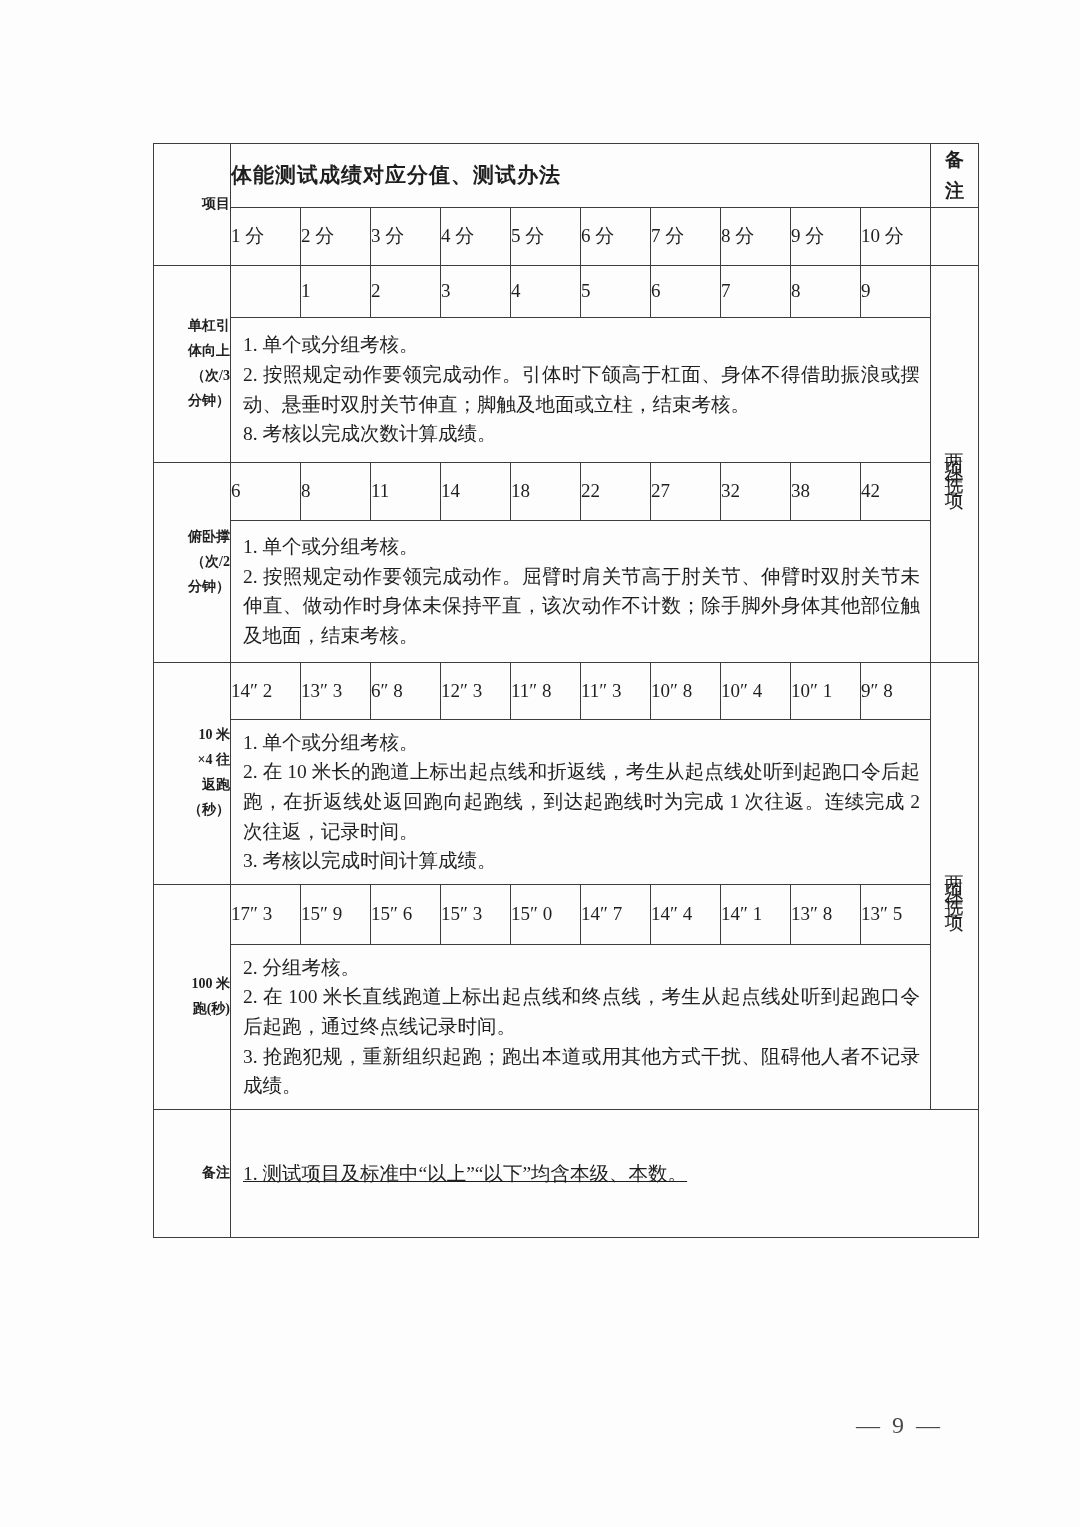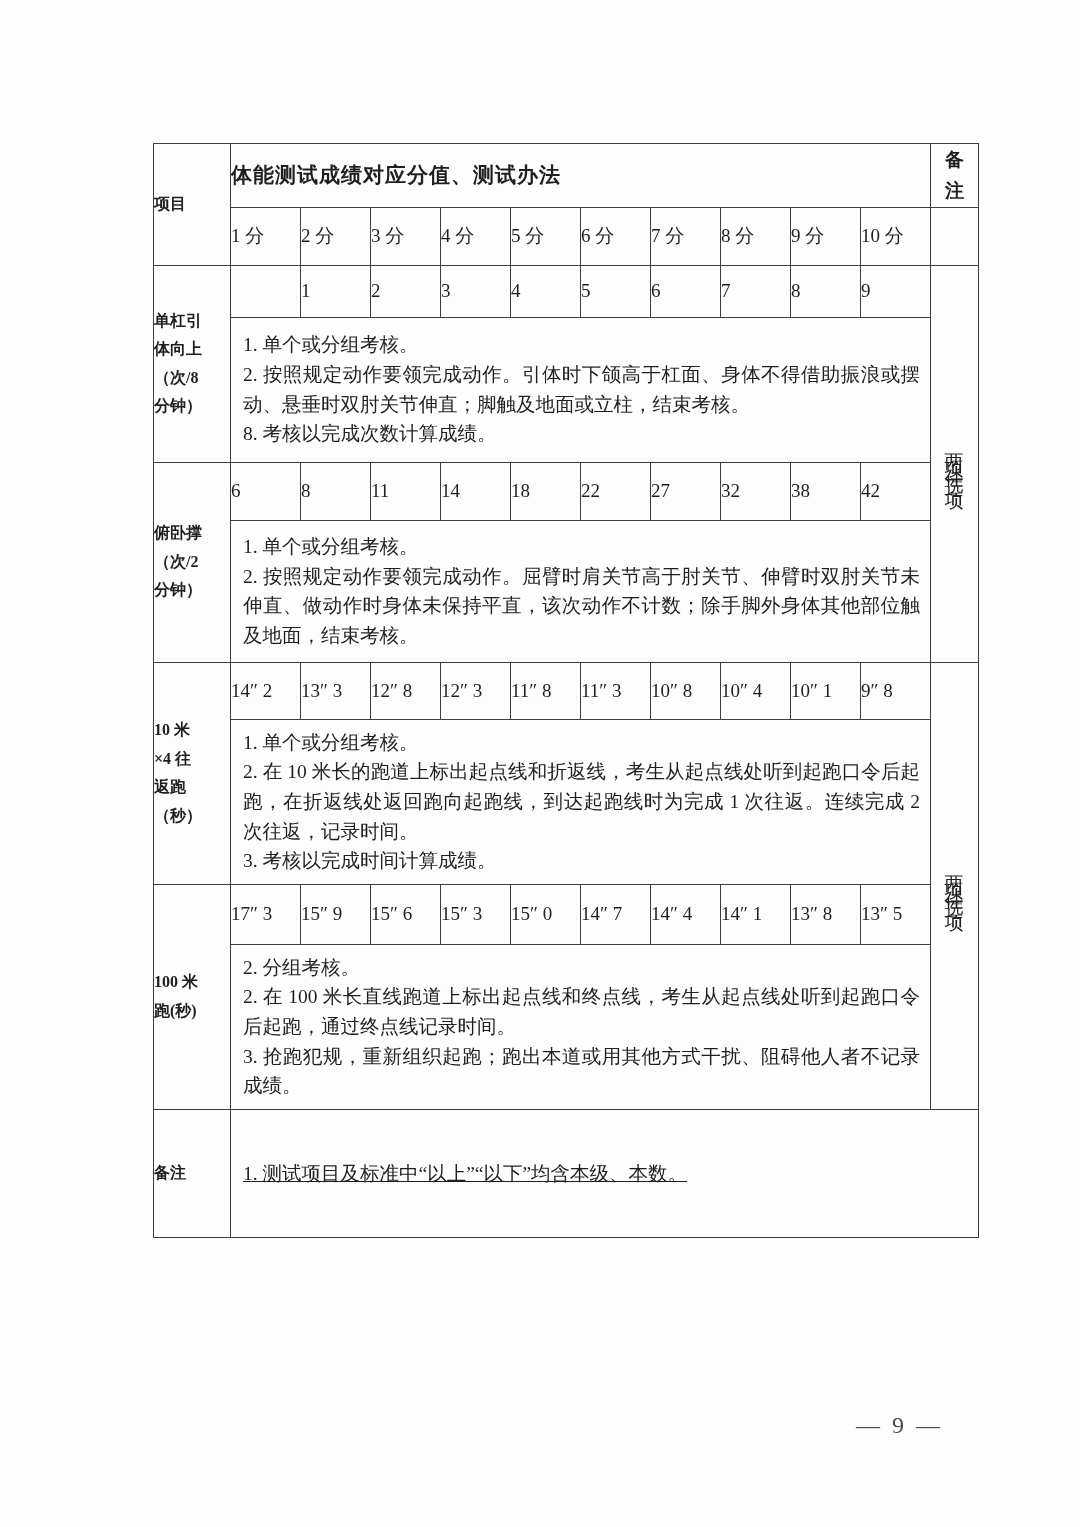--- a/index.html
+++ b/index.html
@@ -13,22 +13,22 @@
 
   table.main-table {
     position:absolute; left:153px; top:143px;
     width:825px;
     border-collapse:collapse;
     table-layout:fixed;
   }
   td { border:1px solid #3d3d3d; padding:0; overflow:hidden; }
 
   .c-label {
-    text-align:left; vertical-align:middle;
-    font-weight:bold; font-size:16px; line-height:1.78;
+    text-align:right; vertical-align:middle;
+    font-weight:bold; font-size:14px; line-height:1.78;
     white-space:pre-line;
   }
   .c-title {
     text-align:left; vertical-align:middle;
     font-weight:bold; font-size:21px; letter-spacing:1px;
   }
   .c-remark-h {
     text-align:center; vertical-align:middle;
     font-weight:bold; font-size:19px; line-height:1.65;
     white-space:pre-line;
@@ -108,21 +108,21 @@
       <td class="c-score">7 分</td>
       <td class="c-score">8 分</td>
       <td class="c-score">9 分</td>
       <td class="c-score">10 分</td>
       <td class="c-empty"></td>
     </tr>
 
     <tr class="h-s1v">
       <td class="c-label" rowspan="2">单杠引
 体向上
-（次/8
+（次/3
 分钟）</td>
       <td class="c-value"></td>
       <td class="c-value">1</td>
       <td class="c-value">2</td>
       <td class="c-value">3</td>
       <td class="c-value">4</td>
       <td class="c-value">5</td>
       <td class="c-value">6</td>
       <td class="c-value">7</td>
       <td class="c-value">8</td>
@@ -161,21 +161,21 @@
       </td>
     </tr>
 
     <tr class="h-s3v">
       <td class="c-label" rowspan="2">10 米
 ×4 往
 返跑
 （秒）</td>
       <td class="c-value">14″ 2</td>
       <td class="c-value">13″ 3</td>
-      <td class="c-value">12″ 8</td>
+      <td class="c-value">6″ 8</td>
       <td class="c-value">12″ 3</td>
       <td class="c-value">11″ 8</td>
       <td class="c-value">11″ 3</td>
       <td class="c-value">10″ 8</td>
       <td class="c-value">10″ 4</td>
       <td class="c-value">10″ 1</td>
       <td class="c-value">9″ 8</td>
       <td class="c-choose" rowspan="4">
         <span class="vtext">两项任选一项</span>
       </td>

